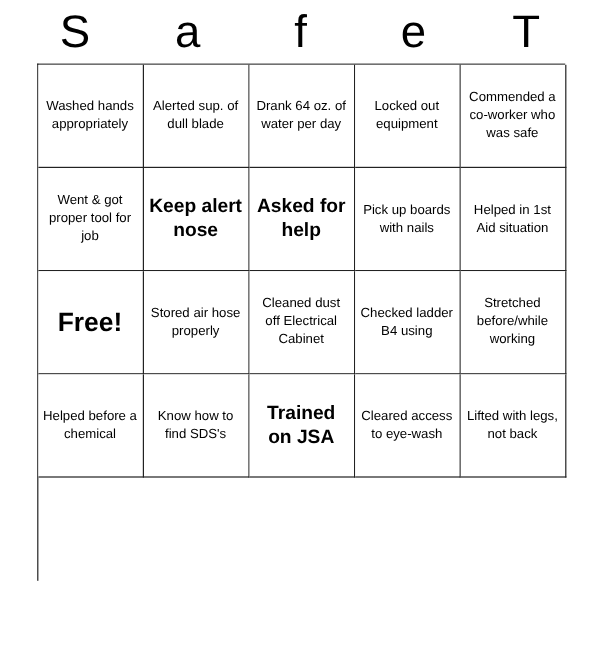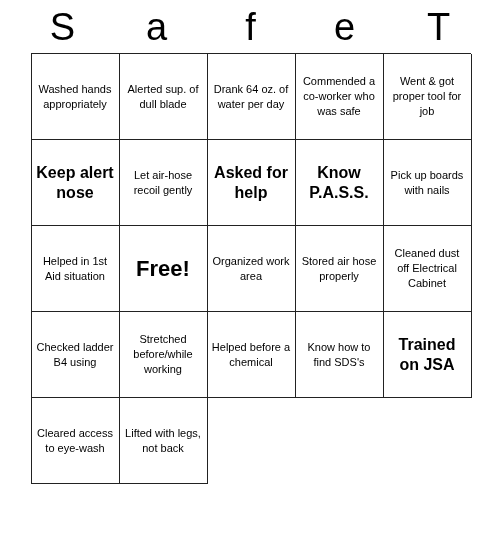--- a/index.html
+++ b/index.html
@@ -64,30 +64,28 @@
     <span class="title-letter">a</span>
     <span class="title-letter">f</span>
     <span class="title-letter">e</span>
     <span class="title-letter">T</span>
   </div>
 
 <div class="bingo-grid">
 <div class="bingo-cell">Washed hands appropriately</div>
     <div class="bingo-cell">Alerted sup. of dull blade</div>
     <div class="bingo-cell">Drank 64 oz. of water per day</div>
+    <div class="bingo-cell">Locked out equipment</div>
     <div class="bingo-cell">Commended a co-worker who was safe</div>
     <div class="bingo-cell">Went &amp; got proper tool for job</div>
     <div class="bingo-cell bold-text">Keep alert nose</div>
-    <div class="bingo-cell">Let air-hose recoil gently</div>
     <div class="bingo-cell bold-text">Asked for help</div>
-    <div class="bingo-cell bold-text">Know P.A.S.S.</div>
     <div class="bingo-cell">Pick up boards with nails</div>
     <div class="bingo-cell">Helped in 1st Aid situation</div>
     <div class="bingo-cell free">Free!</div>
-    <div class="bingo-cell">Organized work area</div>
     <div class="bingo-cell">Stored air hose properly</div>
     <div class="bingo-cell">Cleaned dust off Electrical Cabinet</div>
     <div class="bingo-cell">Checked ladder B4 using</div>
     <div class="bingo-cell">Stretched before/while working</div>
     <div class="bingo-cell">Helped before a chemical</div>
     <div class="bingo-cell">Know how to find SDS's</div>
     <div class="bingo-cell bold-text">Trained on JSA</div>
     <div class="bingo-cell">Cleared access to eye-wash</div>
     <div class="bingo-cell">Lifted with legs, not back</div>
   </div>

